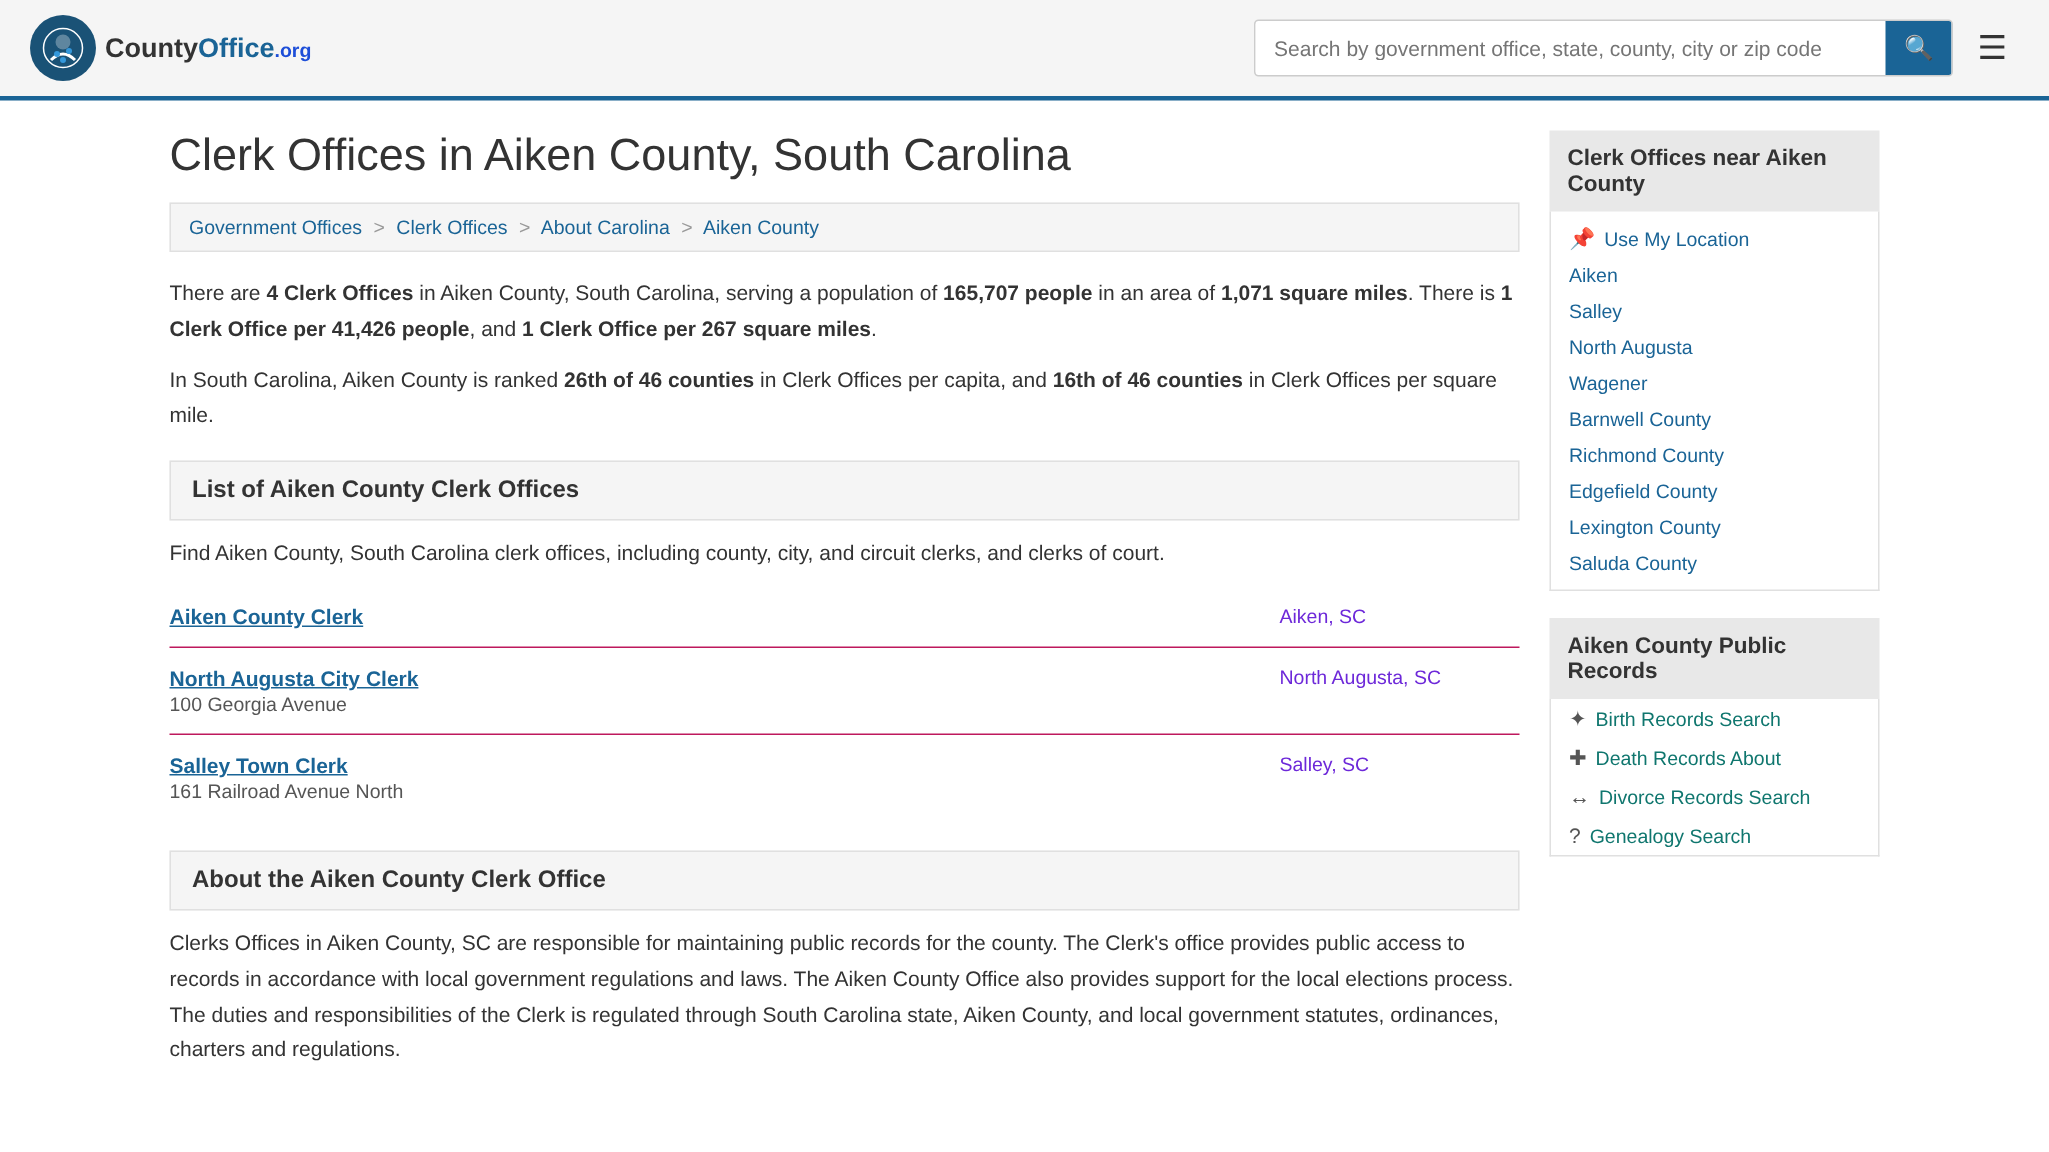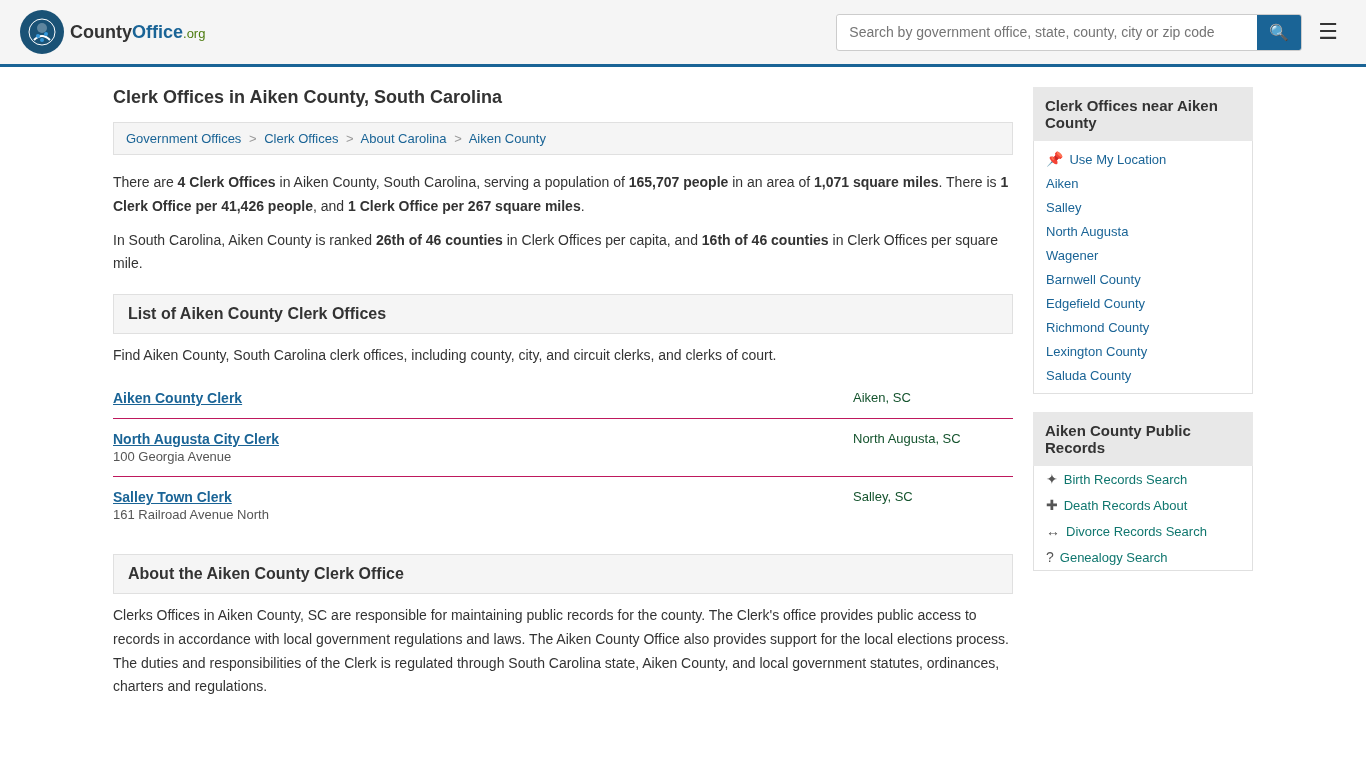--- a/index.html
+++ b/index.html
@@ -77,22 +77,22 @@
       gap: 20px;
     }
 
     
     .content {
       flex: 1;
       min-width: 0;
     }
 
     .page-title {
-      font-size: 18px;
-      font-weight: bold;
+      font-size: 30px;
+      font-weight: normal;
       color: #333;
       margin-bottom: 14px;
     }
 
     
     .breadcrumb {
       background: #f5f5f5;
       padding: 8px 12px;
       border: 1px solid #e0e0e0;
       font-size: 13px;
@@ -135,21 +135,21 @@
     }
     .clerk-info { flex: 1; }
     .clerk-name {
       font-weight: bold;
       color: #1a6496;
       text-decoration: underline;
       font-size: 14px;
       cursor: pointer;
     }
     .clerk-address { font-size: 13px; color: #555; margin-top: 2px; }
-    .clerk-city { font-size: 13px; color: #14532d; margin-left: auto; padding-left: 20px; min-width: 180px; }
+    .clerk-city { font-size: 13px; color: #6d28d9; margin-left: auto; padding-left: 20px; min-width: 180px; }
 
     
     .sidebar {
       width: 220px;
       flex-shrink: 0;
     }
 
     .sidebar-section {
       margin-bottom: 18px;
     }
@@ -215,21 +215,21 @@
       <svg width="28" height="28" viewBox="0 0 28 28" fill="none">
         <circle cx="14" cy="14" r="13" fill="#1a5276" stroke="#fff" stroke-width="1"></circle>
         <circle cx="14" cy="10" r="5" fill="#fff" opacity="0.3"></circle>
         <path d="M6 22 Q14 14 22 22" fill="none" stroke="#fff" stroke-width="2"></path>
         <circle cx="10" cy="18" r="2" fill="#3498db"></circle>
         <circle cx="18" cy="16" r="2" fill="#3498db"></circle>
         <circle cx="14" cy="22" r="2" fill="#3498db"></circle>
       </svg>
     </div>
     <div>
-      <span style="font-size:18px;font-weight:bold;color:#333;">County<span style="color:#1a6496;">Office</span><span style="color:#4d7c0f;font-size:13px;font-weight:normal;">.org</span></span>
+      <span style="font-size:18px;font-weight:bold;color:#333;">County<span style="color:#1a6496;">Office</span><span style="color:#1d4ed8;font-size:13px;font-weight:bold;">.org</span></span>
     </div>
   </div>
   <div class="search-area">
     <div class="search-box">
       <input type="text" placeholder="Search by government office, state, county, city or zip code" style="">
       <button class="search-btn">🔍</button>
     </div>
     <button class="hamburger-btn">☰</button>
   </div>
 </div>
@@ -301,22 +301,22 @@
       <ul class="sidebar-list">
         <li class="use-location">
           <span class="pin-icon">📌</span>
           <a href="#">Use My Location</a>
         </li>
         <li><a href="#">Aiken</a></li>
         <li><a href="#">Salley</a></li>
         <li><a href="#">North Augusta</a></li>
         <li><a href="#">Wagener</a></li>
         <li><a href="#">Barnwell County</a></li>
+        <li><a href="#">Richmond County</a></li>
         <li><a href="#">Edgefield County</a></li>
-        <li><a href="#">Richmond County</a></li>
         <li><a href="#">Lexington County</a></li>
         <li><a href="#">Saluda County</a></li>
       </ul>
     </div>
 
     <div class="sidebar-section">
       <div class="sidebar-header">Aiken County Public Records</div>
       <ul class="records-list">
         <li>
           <span class="rec-icon">✦</span>

